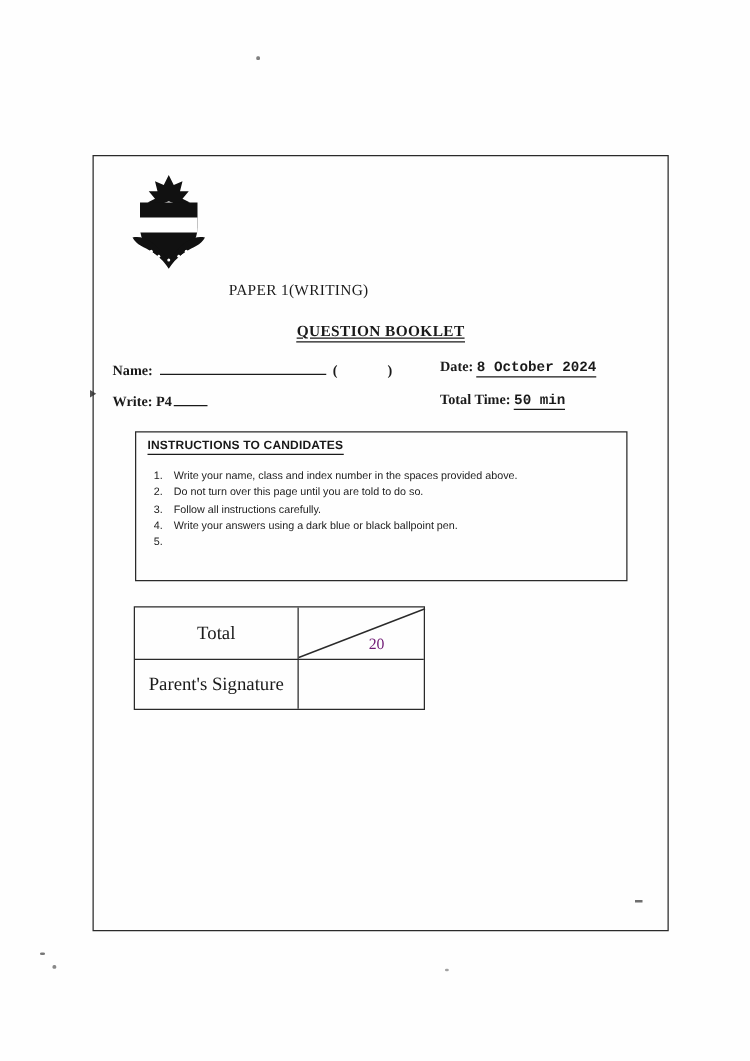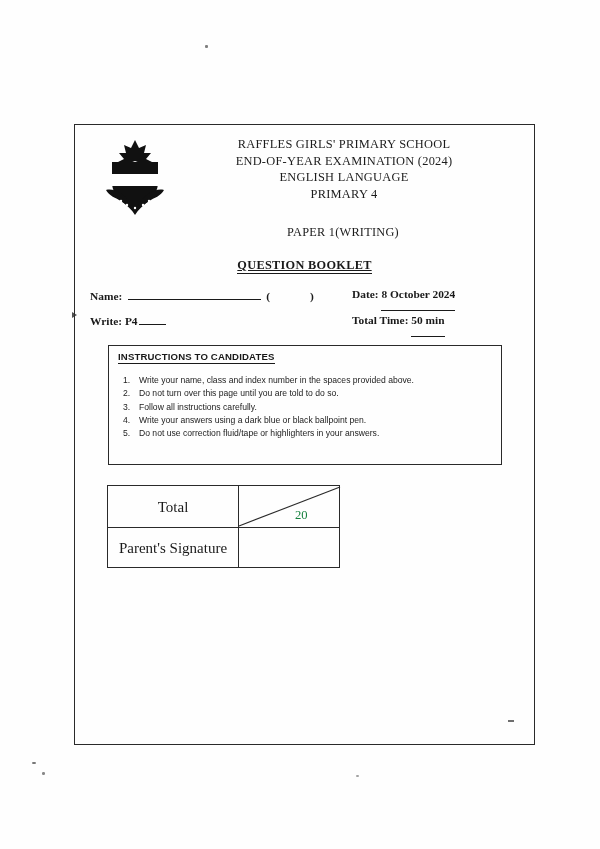--- a/index.html
+++ b/index.html
@@ -64,24 +64,23 @@
   }
   .title-line {
     font-size: 12.4px;
     letter-spacing: 0.25px;
     color: #1c1c1c;
     white-space: nowrap;
   }
 
   #paper-line {
     position: absolute;
-    left: 99px;
+    left: 109px;
     top: 93px;
     width: 340px;
-    text-align: center;
     font-size: 12.3px;
     letter-spacing: 0.25px;
   }
 
   
   #booklet-heading {
     position: absolute;
     left: 74px;
     top: 258px;
     width: 461px;
@@ -118,21 +117,22 @@
     vertical-align: baseline;
   }
   #name-blank  { width: 133px; height: 11px; margin: 0 5px 0 6px; }
   #class-blank { width: 27px;  height: 10px; margin-left: 1px; }
 
   .paren { letter-spacing: 0; }
   #index-gap { display: inline-block; width: 40px; }
 
   .underlined-value {
     border-bottom: 1.1px solid #1a1a1a;
-    padding-bottom: 10px;
+    padding-bottom: 0px;
+    font-family: Liberation Mono, monospace;
   }
 
   
   #instructions-box {
     position: absolute;
     left: 108px;
     top: 345px;
     width: 394px;
     height: 120px;
     border: 1.1px solid #2a2a2a;
@@ -221,21 +221,21 @@
     height: 41px;
     overflow: hidden;
   }
   #marks-diagonal svg { display: block; }
 
   #max-mark {
     position: absolute;
     left: 187px;
     top: 22px;
     font-size: 12.6px;
-    color: #15803d;
+    color: #701a75;
   }
 
   
   .speck {
     position: absolute;
     background: #555;
     border-radius: 40%;
   }
   #speck-top    { left: 205px; top: 45px;  width: 2.5px; height: 3px; opacity: .75; }
   #speck-bl-1   { left: 32px;  top: 762px; width: 3.5px; height: 2px; opacity: .8; }
@@ -284,26 +284,20 @@
 
           <circle cx="22" cy="63" r="1.2" fill="#ffffff"></circle>
           <circle cx="28" cy="67" r="1.2" fill="#ffffff"></circle>
           <circle cx="36" cy="70" r="1.2" fill="#ffffff"></circle>
           <circle cx="44" cy="67" r="1.2" fill="#ffffff"></circle>
           <circle cx="50" cy="63" r="1.2" fill="#ffffff"></circle>
         </g>
       </svg>
     </div>
 
-    <div id="school-titles">
-      <div class="title-line">RAFFLES GIRLS' PRIMARY SCHOOL</div>
-      <div class="title-line">END-OF-YEAR EXAMINATION (2024)</div>
-      <div class="title-line">ENGLISH LANGUAGE</div>
-      <div class="title-line">PRIMARY 4</div>
-    </div>
 
     <div id="paper-line">PAPER 1(WRITING)</div>
   </div>
 
   <div id="booklet-heading">
     <span>QUESTION BOOKLET</span>
   </div>
 
   <div id="particulars">
 
@@ -340,21 +334,20 @@
       <li>
         <span class="num">3.</span>
         <span>Follow all instructions carefully.</span>
       </li>
       <li>
         <span class="num">4.</span>
         <span>Write your answers using a dark blue or black ballpoint pen.</span>
       </li>
       <li>
         <span class="num">5.</span>
-        <span>Do not use correction fluid/tape or highlighters in your answers.</span>
       </li>
     </ul>
   </div>
 
   <div id="marks-table">
     <div id="marks-vline"></div>
     <div id="marks-hline"></div>
 
     <div class="marks-label" id="total-label">Total</div>
     <div class="marks-label" id="signature-label">Parent's Signature</div>

